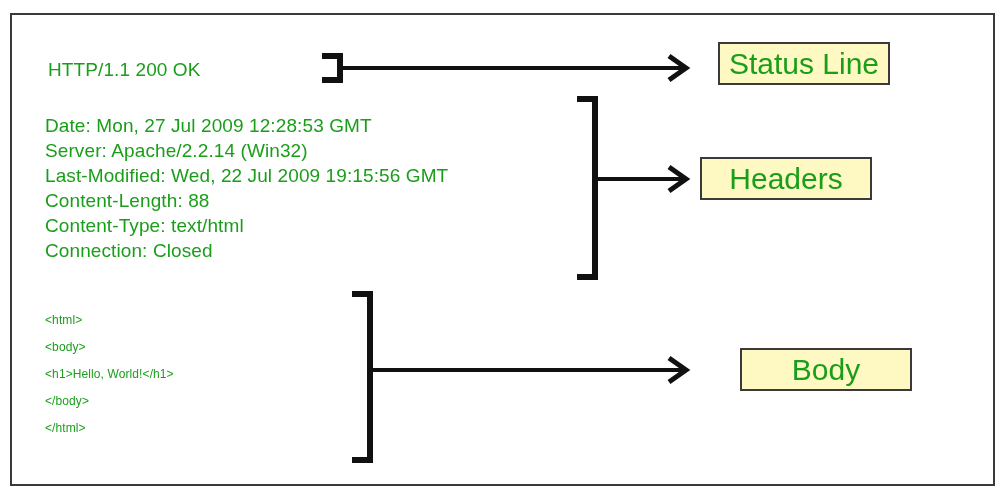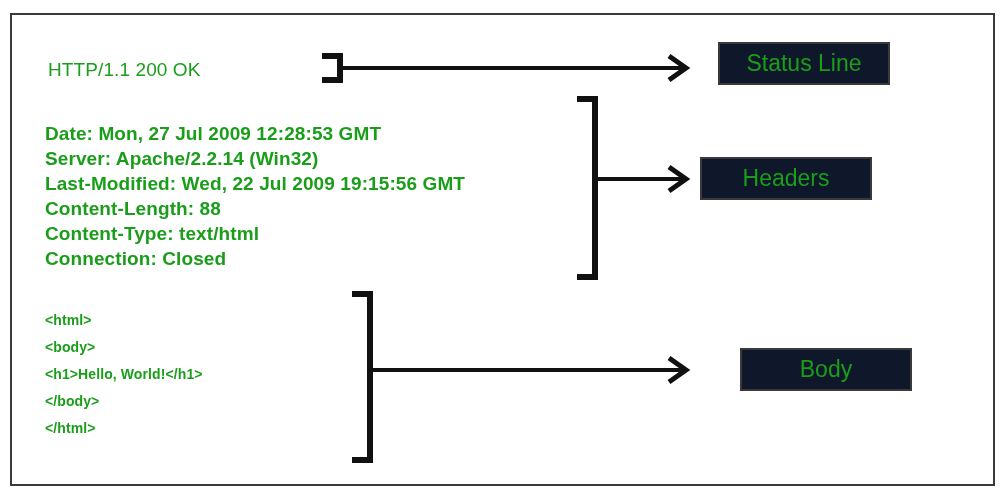--- a/index.html
+++ b/index.html
@@ -33,31 +33,31 @@
   .resp-text {
     position: absolute;
     color: #1a9e1a;
     font-family: "Liberation Sans", sans-serif;
     font-size: 19px;
     line-height: 25px;
     white-space: pre;
     letter-spacing: 0.1px;
   }
   #status-line-text { left: 48px; top: 57px; }
-  #headers-text     { left: 45px; top: 121px; font-weight: bold; }
-  #body-text        { left: 45px; top: 307px; font-size: 14px; line-height: 27px; font-weight: bold; }
+  #headers-text     { left: 45px; top: 113px; }
+  #body-text        { left: 45px; top: 307px; font-size: 12px; line-height: 27px; }
 
   
   .label-box {
     position: absolute;
     border: 2px solid #3a3a3a;
-    background: #0f172a;
+    background: #fef9c3;
     box-sizing: border-box;
     color: #1a9e1a;
-    font-size: 23px;
+    font-size: 30px;
     display: flex;
     align-items: center;
     justify-content: center;
     width: 172px;
     height: 43px;
   }
   #box-status-line { left: 718px; top: 42px; }
   #box-headers     { left: 700px; top: 157px; }
   #box-body        { left: 740px; top: 348px; }
 

